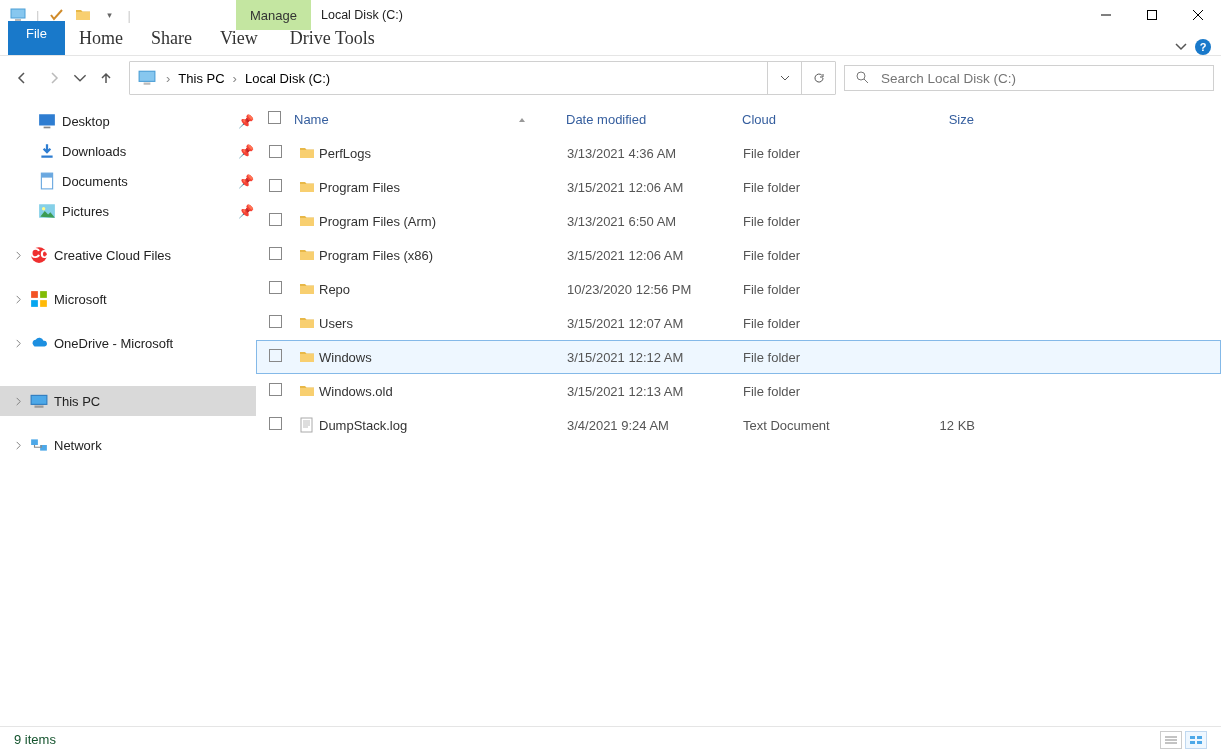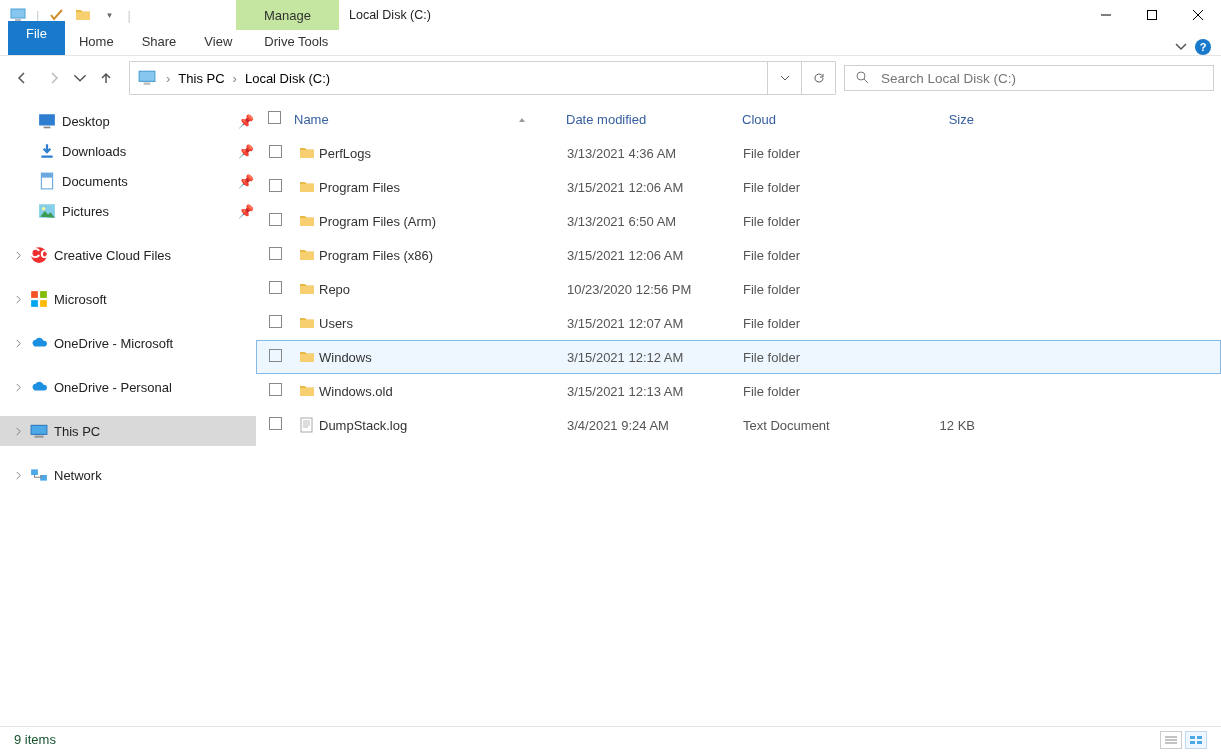--- a/index.html
+++ b/index.html
@@ -1,30 +1,30 @@
 <!DOCTYPE html>
 <html><head>
 <meta charset="utf-8">
 <style>
   * { box-sizing: border-box; font-family: "Segoe UI", Tahoma, sans-serif; font-size: 13px; }
   body { margin:0; padding:0; width:1221px; height:752px; background:#fff; overflow:hidden; color:#222; }
   
   .titlebar { display:flex; align-items:center; height:30px; }
   .titlebar .qat { display:flex; align-items:center; gap:10px; padding-left:10px; width:236px; }
   .titlebar .qat .icon { width:16px; height:16px; display:inline-flex; align-items:center; justify-content:center; }
-  .titlebar .manage { background:#c4e6a1; height:30px; display:flex; align-items:center; padding:0 28px; color:#333; }
+  .titlebar .manage { background:#c4e6a1; height:30px; display:flex; align-items:center; padding:0 14px; color:#333; }
   .titlebar .title { padding-left:10px; font-size:12.5px; }
   .titlebar .spacer { flex:1; }
   .winbtns { display:flex; }
   .winbtn { width:46px; height:30px; display:flex; align-items:center; justify-content:center; }
   .winbtn svg { width:10px; height:10px; }
   
   .ribbon { display:flex; align-items:flex-end; height:26px; border-bottom:1px solid #e5e5e5; }
   .ribbon .filetab { background:#1979ca; color:#fff; padding:5px 18px 14px 18px; font-size:13px; margin-left:8px; }
-  .ribbon .tab { padding:5px 14px 6px 14px; font-size:13px; color:#333; }
+  .ribbon .tab { padding:5px 14px 6px 14px; font-size:18px; color:#333;font-family:Liberation Serif, serif; }
   .ribbon .drivetab { margin-left:4px; }
   .ribbon-right { margin-left:auto; display:flex; align-items:center; gap:8px; padding-right:10px; }
   .ribbon-right .help { background:#1979ca; color:#fff; border-radius:50%; width:16px; height:16px; display:flex; align-items:center; justify-content:center; font-size:11px; font-weight:bold; }
   .ribbon-right .chev svg{width:12px;height:12px;}
   
   .navrow { display:flex; align-items:center; height:44px; padding:6px 7px; gap:2px; }
   .navbtn { width:30px; height:30px; display:flex; align-items:center; justify-content:center; color:#555; }
   .navbtn svg{width:14px;height:14px;}
   .addressbar { flex:1; border:1px solid #d0d0d0; height:34px; display:flex; align-items:center; padding-left:8px; margin-left:6px; border-radius:1px; }
   .crumb-icon { width:18px;height:18px;display:inline-flex;align-items:center;justify-content:center;margin-right:6px;}
@@ -332,33 +332,20 @@
             </svg>
           </span>
       <span class="side-icon">
             <svg viewBox="0 0 16 16">
               <use href="#onedrive-ico"></use>
             </svg>
           </span>
       <span class="side-label">OneDrive - Microsoft</span>
     </div>
         <div class="side-gap"></div>
-        <div class="side-row ">
-      <span class="side-exp">
-            <svg viewBox="0 0 10 10">
-              <path d="M3 1 l4 4 l-4 4" fill="none" stroke="#777"></path>
-            </svg>
-          </span>
-      <span class="side-icon">
-            <svg viewBox="0 0 16 16">
-              <use href="#onedrive-ico"></use>
-            </svg>
-          </span>
-      <span class="side-label">OneDrive - Personal</span>
-    </div>
         <div class="side-gap"></div>
         <div class="side-row selected">
       <span class="side-exp">
             <svg viewBox="0 0 10 10">
               <path d="M3 1 l4 4 l-4 4" fill="none" stroke="#777"></path>
             </svg>
           </span>
       <span class="side-icon">
             <svg viewBox="0 0 16 16">
               <use href="#thispc-ico"></use>

